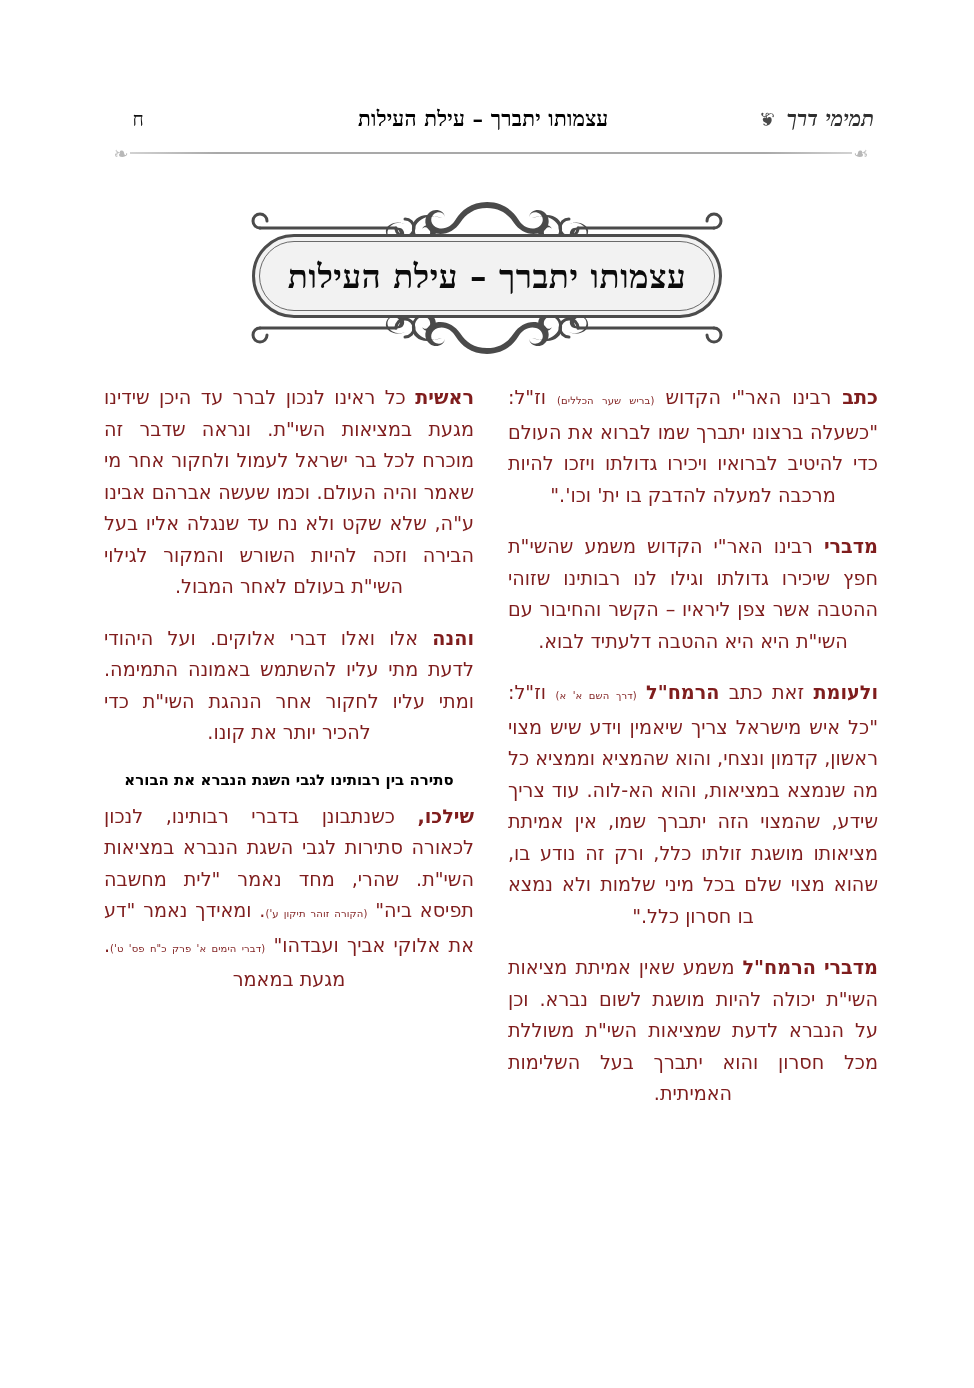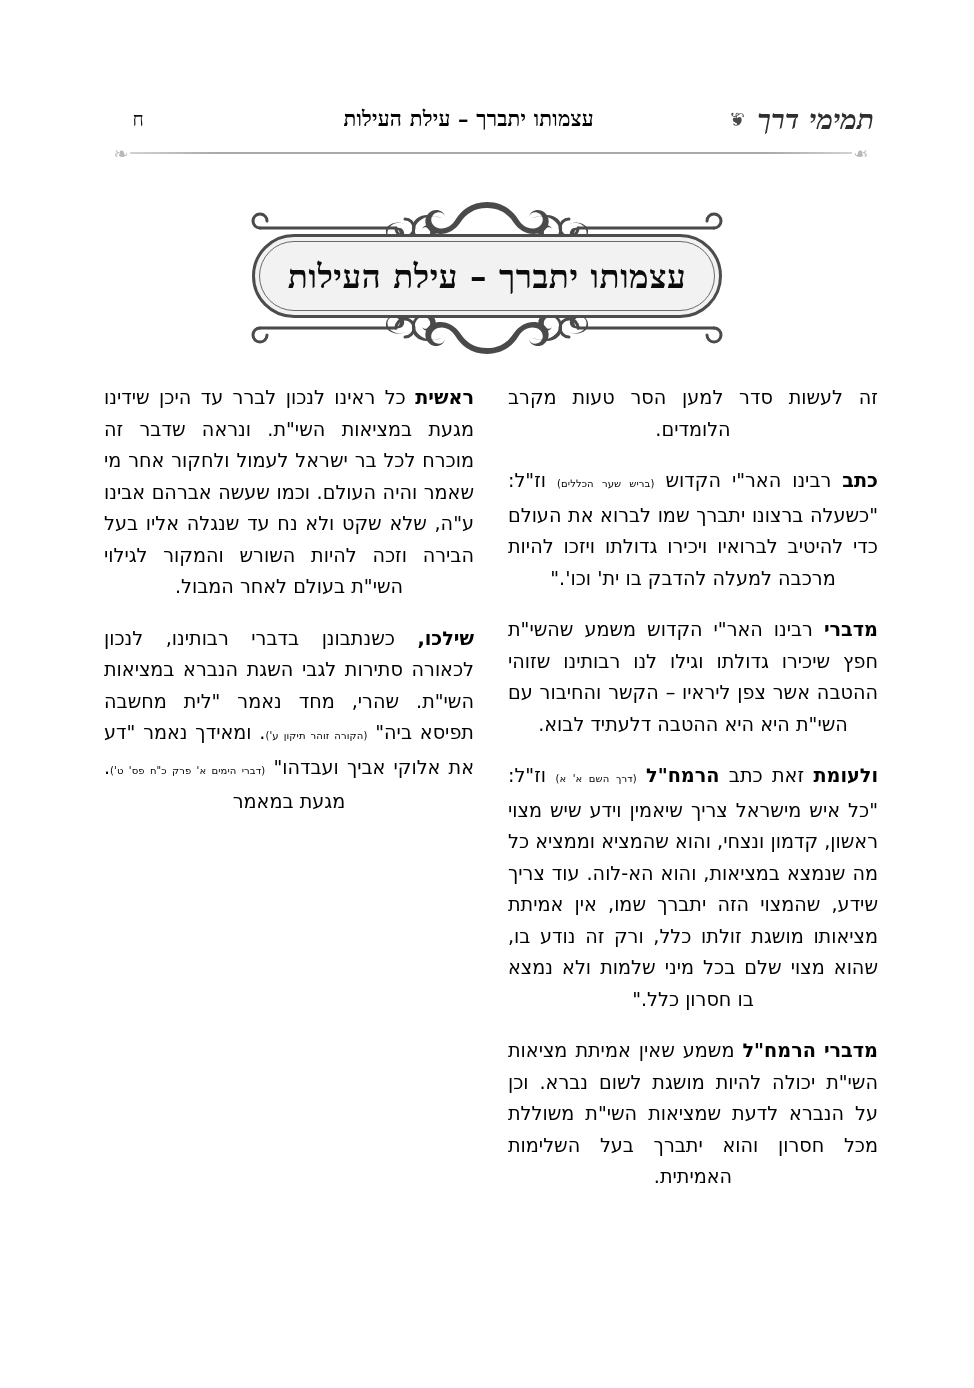--- a/index.html
+++ b/index.html
@@ -56,21 +56,21 @@
     margin-right: -40px;
   }
   .head-left-group {
     display: flex;
     align-items: center;
     gap: 12px;
     direction: rtl;
   }
   .head-brand {
     font-family: "DejaVu Serif", "Liberation Serif", serif;
-    font-size: 28px;
+    font-size: 21px;
     font-weight: 700;
     font-style: italic;
     color: #2f2f2f;
     white-space: nowrap;
   }
   .brand-flourish {
     color: #4a4a4a;
     font-size: 19px;
     line-height: 1;
     transform: scaleX(-1);
@@ -178,21 +178,21 @@
     min-width: 0;
   }
 
   .para {
     font-family: "DejaVu Sans", "Liberation Sans", sans-serif;
     font-size: 19.2px;
     line-height: 31.5px;
     text-align: justify;
     text-align-last: center;
     direction: rtl;
-    color: #000000;
+    color: #7f1d1d;
     margin: 0 0 20px 0;
   }
   .para .lead {
     font-weight: 700;
   }
   .para .cite {
     font-size: 10px;
     letter-spacing: 0.1px;
   }
   .subhead {
@@ -277,33 +277,34 @@
 
   <div class="columns">
 
     <div class="col">
 
       <p class="para">
         <span class="lead">ראשית</span><span> כל ראינו לנכון לברר עד היכן שידינו מגעת במציאות השי"ת. ונראה שדבר זה מוכרח לכל בר ישראל לעמול ולחקור אחר מי שאמר והיה העולם. וכמו שעשה אברהם אבינו ע"ה, שלא שקט ולא נח עד שנגלה אליו בעל הבירה וזכה להיות השורש והמקור לגילוי השי"ת בעולם לאחר המבול.</span>
       </p>
 
 
-
+      <p class="para">
+        <span class="lead">והנה</span><span> אלו ואלו דברי אלוקים. ועל היהודי לדעת מתי עליו להשתמש באמונה התמימה. ומתי עליו לחקור אחר הנהגת השי"ת כדי להכיר יותר את קונו.</span>
+      </p>
+
+      <h2 class="subhead">סתירה בין רבותינו לגבי השגת הנברא את הבורא</h2>
 
       <p class="para">
         <span class="lead">שילכו,</span><span> כשנתבונן בדברי רבותינו, לנכון לכאורה סתירות לגבי השגת הנברא במציאות השי"ת. שהרי, מחד נאמר "לית מחשבה תפיסא ביה" </span><span class="cite">(הקורה זוהר תיקון ע')</span><span>. ומאידך נאמר "דע את אלוקי אביך ועבדהו" </span><span class="cite">(דברי הימים א' פרק כ"ח פס' ט')</span><span>. מגעת במאמר</span>
       </p>
 
     </div>
 
     <div class="col">
 
-      <p class="para">
-        <span>זה לעשות סדר למען הסר טעות מקרב הלומדים.</span>
-      </p>
 
       <p class="para">
         <span class="lead">כתב</span><span> רבינו האר"י הקדוש </span><span class="cite">(בריש שער הכללים)</span><span> וז"ל: "כשעלה ברצונו יתברך שמו לברוא את העולם כדי להיטיב לברואיו ויכירו גדולתו ויזכו להיות מרכבה למעלה להדבק בו ית' וכו'."</span>
       </p>
 
       <p class="para">
         <span class="lead">מדברי</span><span> רבינו האר"י הקדוש משמע שהשי"ת חפץ שיכירו גדולתו וגילו לנו רבותינו שזוהי ההטבה אשר צפן ליראיו – הקשר והחיבור עם השי"ת היא היא ההטבה דלעתיד לבוא.</span>
       </p>
 
       <p class="para">

